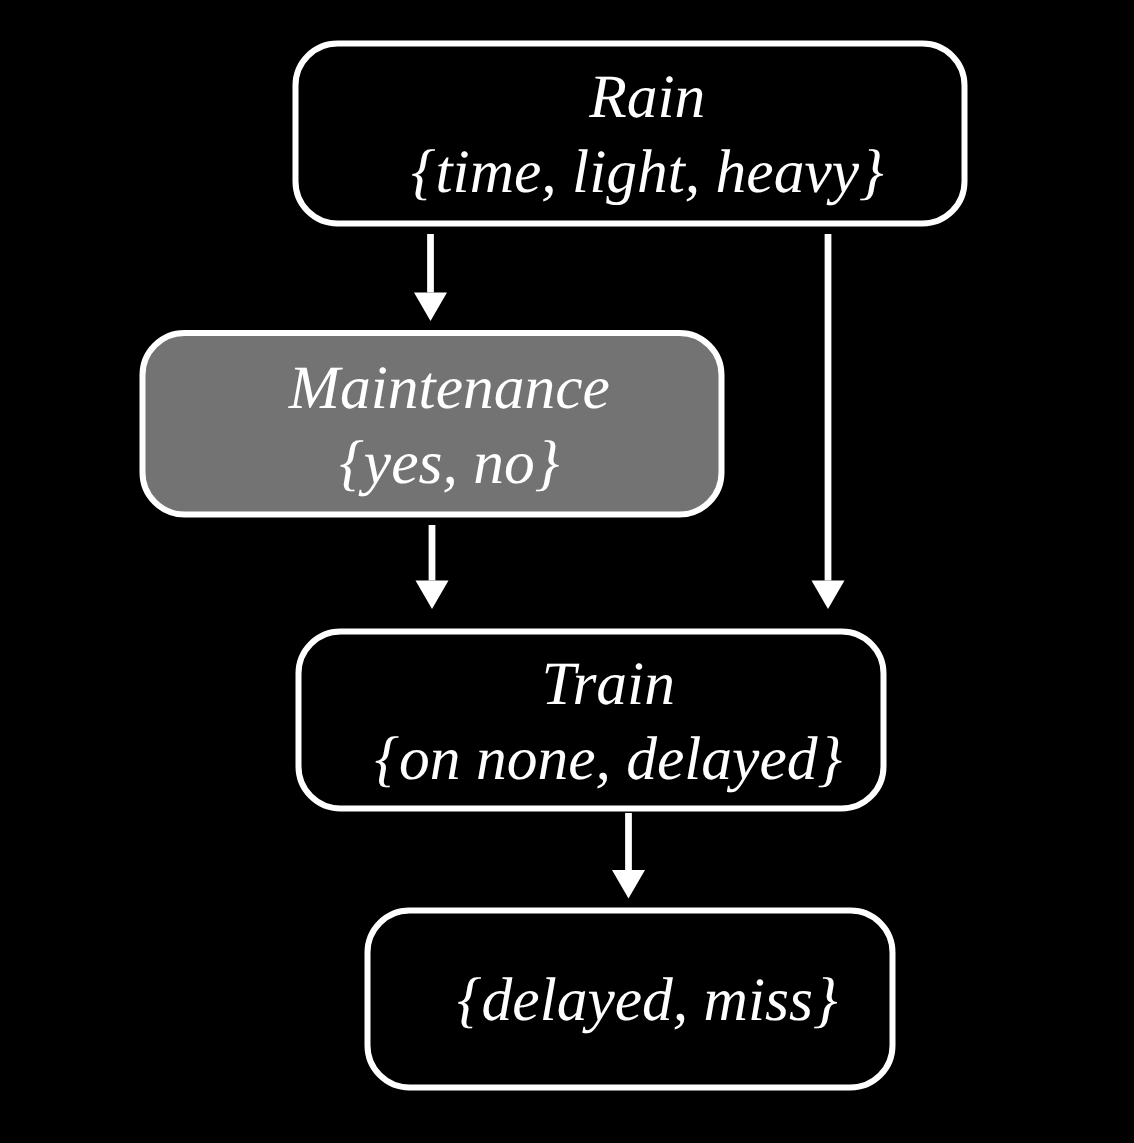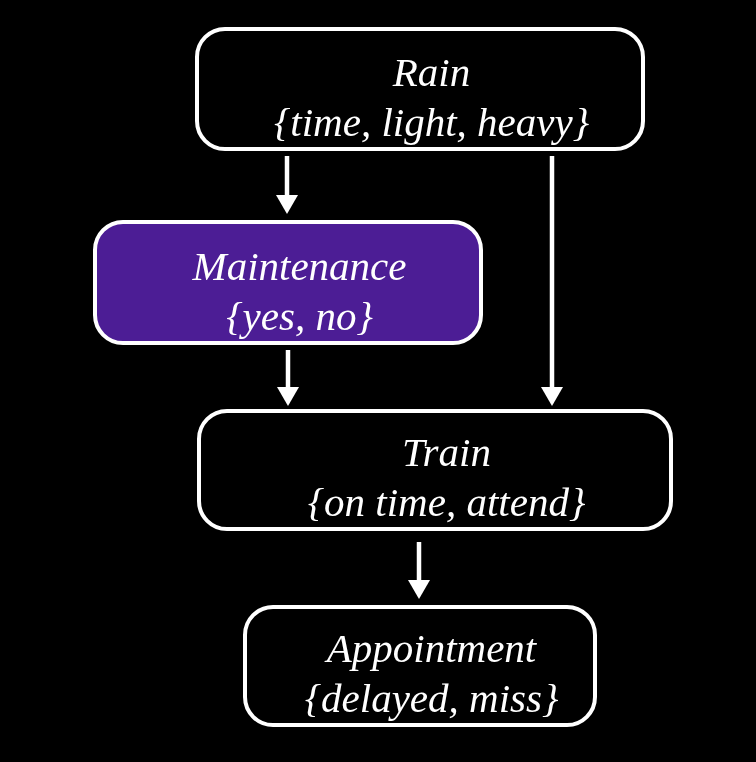--- a/index.html
+++ b/index.html
@@ -24,21 +24,21 @@
   }
   .node {
     position: absolute;
     box-sizing: border-box;
     border: 4px solid #ffffff;
     border-radius: 30px;
     background: #000000;
     display: flex;
     flex-direction: column;
     align-items: center;
-    justify-content: flex-end;
+    justify-content: center;
     text-align: center;
     padding-left: 23px;
   }
   .node-name, .node-values {
     font-style: italic;
     font-size: 41px;
     line-height: 50px;
     color: #ffffff;
     white-space: nowrap;
   }
@@ -65,28 +65,27 @@
         <line x1="419" y1="542" x2="419" y2="580" stroke="#ffffff" stroke-width="4.5"></line>
         <polygon points="408,580 430,580 419,599" fill="#ffffff"></polygon>
       </g>
     </svg>
 
   <div class="node" id="node-0" style="left: 195px; top: 27px; width: 450px; height: 124px; border-color: rgb(255, 255, 255); background: rgb(0, 0, 0);">
     <div class="node-name">Rain</div>
     <div class="node-values">{time, light, heavy}</div>
   </div>
 
-  <div class="node" id="node-1" style="left: 93px; top: 220px; width: 390px; height: 125px; border-color: rgb(255, 255, 255); background: #4c1d95;">
+  <div class="node" id="node-1" style="left: 93px; top: 220px; width: 390px; height: 125px; border-color: rgb(255, 255, 255); background: #737373;">
     <div class="node-name">Maintenance</div>
     <div class="node-values">{yes, no}</div>
   </div>
 
-  <div class="node" id="node-2" style="left: 197px; top: 409px; width: 476px; height: 122px; border-color: rgb(255, 255, 255); background: rgb(0, 0, 0);">
+  <div class="node" id="node-2" style="left: 197px; top: 419px; width: 394px; height: 122px; border-color: rgb(255, 255, 255); background: rgb(0, 0, 0);">
     <div class="node-name">Train</div>
-    <div class="node-values">{on time, attend}</div>
+    <div class="node-values">{on none, delayed}</div>
   </div>
 
   <div class="node" id="node-3" style="left: 243px; top: 605px; width: 354px; height: 122px; border-color: rgb(255, 255, 255); background: rgb(0, 0, 0);">
-    <div class="node-name">Appointment</div>
     <div class="node-values">{delayed, miss}</div>
   </div>
 
 </div>
 
 </body></html>

